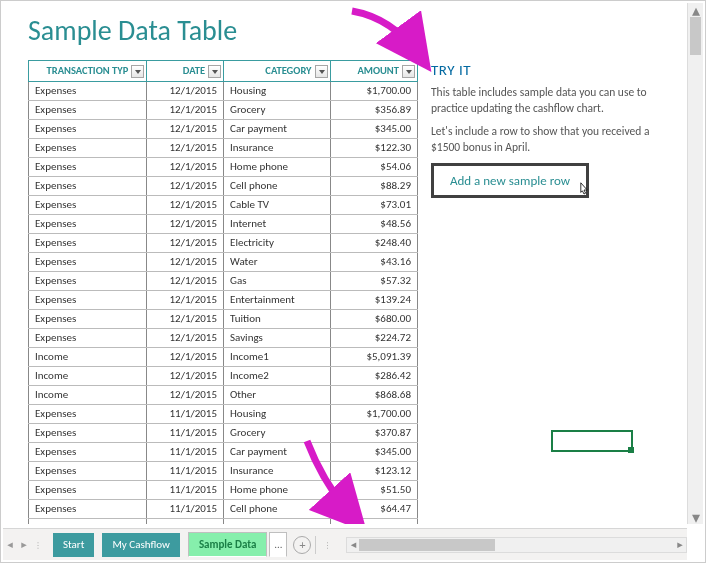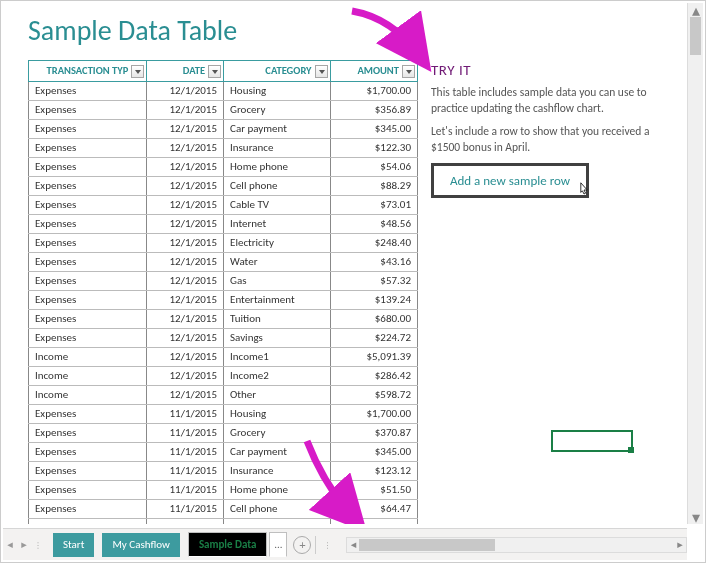--- a/index.html
+++ b/index.html
@@ -69,21 +69,21 @@
     border-top:4px solid #555;
   }
   
   .panel {
     position:absolute;
     left: 428px; top: 58px; width: 240px;
     font-size: 12px;
     color: #555;
   }
   .panel h3 {
-    color: #701a75;
+    color: #0369a1;
     font-weight: 400;
     font-size: 15px;
     margin-bottom: 6px;
     letter-spacing: 0.5px;
   }
   .panel p { margin-bottom: 8px; line-height: 1.35; font-size:11.5px; }
   .add-btn {
     display:inline-block;
     border: 3px solid #404040;
     background: #fff;
@@ -122,21 +122,21 @@
   .tab {
     padding:4px 10px;
     background:#3d9b9f;
     color:#fff;
     margin-left:8px;
     height:24px;
     display:flex; align-items:center;
   }
   .tab.inactive { background:#3d9b9f; color:#fff; }
   .tab.active {
-    background:#000000; color:#1a7f46; font-weight:600;
+    background:#86efac; color:#1a7f46; font-weight:600;
     border:1px solid #bfbfbf; border-bottom:1px solid #fff;
     height:25px; margin-top:-1px;
   }
   .tab-dots {
     width:18px; text-align:center; background:#fff;
     border:1px solid #bfbfbf; border-bottom:1px solid #fff;
     height:25px; margin-left:2px; margin-top:-1px;
     display:flex;align-items:center;justify-content:center;color:#666;
   }
   .tab-plus {
@@ -274,21 +274,21 @@
         <tr>
           <td class="tt">Income</td>
           <td class="dt">12/1/2015</td>
           <td class="ct">Income2</td>
           <td class="am">$286.42</td>
         </tr>
         <tr>
           <td class="tt">Income</td>
           <td class="dt">12/1/2015</td>
           <td class="ct">Other</td>
-          <td class="am">$598.72</td>
+          <td class="am">$868.68</td>
         </tr>
         <tr>
           <td class="tt">Expenses</td>
           <td class="dt">11/1/2015</td>
           <td class="ct">Housing</td>
           <td class="am">$1,700.00</td>
         </tr>
         <tr>
           <td class="tt">Expenses</td>
           <td class="dt">11/1/2015</td>

